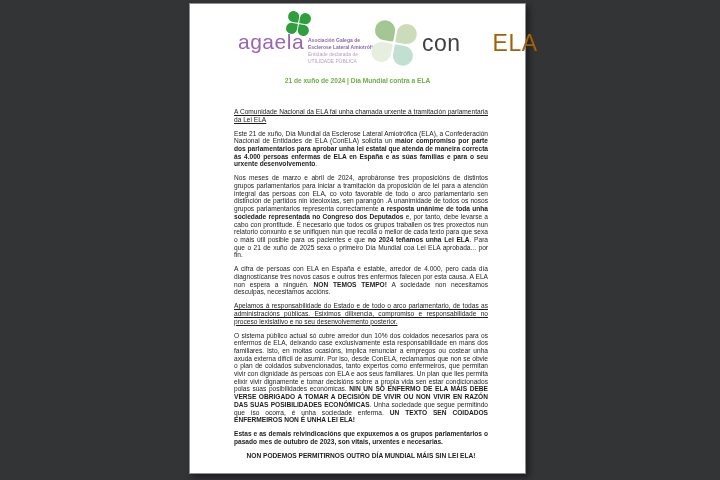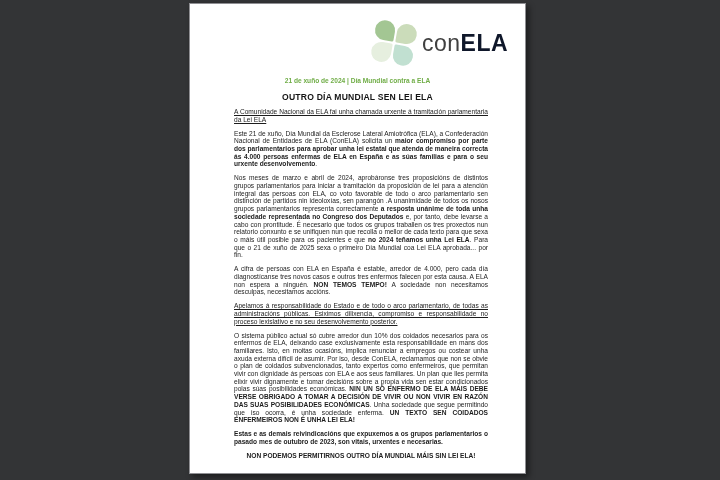--- a/index.html
+++ b/index.html
@@ -35,21 +35,21 @@
   .leaf-bl{left:1%;bottom:1%;border-radius:50% 8% 50% 50%;}
   .leaf-br{right:1%;bottom:1%;border-radius:8% 50% 50% 50%;}
   .agaela-clover{position:absolute;left:49px;top:0;width:23px;height:23px;}
   .conela-logo{
     position:absolute;left:183px;top:16px;height:46px;
     display:flex;align-items:center;
   }
   .conela-clover{width:42px;height:42px;margin-right:7px;flex:0 0 auto;}
   .conela-text{font-size:23px;line-height:23px;white-space:nowrap;}
   .conela-con{font-weight:300;color:#404040;letter-spacing:0.5px;}
-  .conela-ela{font-weight:700;color:#0f172a;letter-spacing:0.5px;}
+  .conela-ela{font-weight:400;color:#a16207;letter-spacing:0.5px;margin-left:32px;}
   
   .dateline{
     position:absolute;left:0;right:0;top:73px;
     text-align:center;font-size:6.6px;font-weight:bold;
   }
   .doc-title{
     position:absolute;left:0;right:0;top:88px;
     text-align:center;font-size:8.6px;font-weight:bold;color:#141414;
     letter-spacing:0.2px;
   }
@@ -62,34 +62,48 @@
   .doc-body p{margin:0 0 6.2px 0;}
   .doc-body .b{font-weight:bold;}
   .doc-body .u{text-decoration:underline;}
 </style>
 </head>
 <body>
 
 <div class="stage">
   <div class="page">
 
+    <div class="agaela-logo">
+      <div class="agaela-word" style="color: rgb(154, 100, 178);">agaela</div>
+      <div class="clover agaela-clover">
+        <div class="leaf leaf-tl" style="background: rgb(47, 158, 60);"></div>
+        <div class="leaf leaf-tr" style="background: rgb(47, 158, 60);"></div>
+        <div class="leaf leaf-bl" style="background: rgb(47, 158, 60);"></div>
+        <div class="leaf leaf-br" style="background: rgb(47, 158, 60);"></div>
+      </div>
+      <div class="agaela-tagline" style="color: rgb(141, 102, 168);">
+        <div class="tagline-a">Asociación Galega de</div>
+        <div class="tagline-a">Esclerose Lateral Amiotrófica</div>
+        <div class="tagline-b">Entidade declarada de</div>
+        <div class="tagline-b">UTILIDADE PÚBLICA</div>
+      </div>
+    </div>
 
     <div class="conela-logo">
       <div class="clover conela-clover">
         <div class="leaf leaf-tl" style="background: rgb(163, 198, 147);"></div>
         <div class="leaf leaf-tr" style="background: rgb(203, 220, 186);"></div>
         <div class="leaf leaf-bl" style="background: rgb(230, 239, 223);"></div>
         <div class="leaf leaf-br" style="background: rgb(193, 224, 209);"></div>
       </div>
       <div class="conela-text"><span class="conela-con">con</span><span class="conela-ela">ELA</span></div>
     </div>
 
     <div class="dateline" style="color: rgb(112, 173, 71);">21 de xuño de 2024 | Día Mundial contra a ELA</div>
 
-    <div class="doc-title">OUTRO DÍA MUNDIAL SEN LEI ELA</div>
 
     <div class="doc-body">
         <p style="text-align: justify;"><span class="u">A Comunidade Nacional da ELA fai unha chamada urxente á tramitación parlamentaria da Lei ELA</span></p>
         <p style="text-align: justify;"><span>Este 21 de xuño, Día Mundial da Esclerose Lateral Amiotrófica (ELA), a Confederación Nacional de Entidades de ELA (ConELA) solicita un </span><span class="b">maior compromiso por parte dos parlamentarios para aprobar unha lei estatal que atenda de maneira correcta ás 4.000 persoas enfermas de ELA en España e as súas familias e para o seu urxente desenvolvemento</span><span>.</span></p>
         <p style="text-align: justify;"><span>Nos meses de marzo e abril de 2024, aprobáronse tres proposicións de distintos grupos parlamentarios para iniciar a tramitación da proposición de lei para a atención integral das persoas con ELA, co voto favorable de todo o arco parlamentario sen distinción de partidos nin ideoloxías, sen parangón .A unanimidade de todos os nosos grupos parlamentarios representa correctamente </span><span class="b">a resposta unánime de toda unha sociedade representada no Congreso dos Deputados</span><span> e, por tanto, debe levarse a cabo con prontitude. É necesario que todos os grupos traballen os tres proxectos nun relatorio conxunto e se unifiquen nun que recolla o mellor de cada texto para que sexa o máis útil posible para os pacientes e que </span><span class="b">no 2024 teñamos unha Lei ELA</span><span>. Para que o 21 de xuño de 2025 sexa o primeiro Día Mundial coa Lei ELA aprobada... por fin.</span></p>
         <p style="text-align: justify;"><span>A cifra de persoas con ELA en España é estable, arredor de 4.000, pero cada día diagnostícanse tres novos casos e outros tres enfermos falecen por esta causa. A ELA non espera a ninguén. </span><span class="b">NON TEMOS TEMPO!</span><span> A sociedade non necesitamos desculpas, necesitamos accións.</span></p>
         <p style="text-align: justify;"><span class="u">Apelamos á responsabilidade do Estado e de todo o arco parlamentario, de todas as administracións públicas. Esiximos dilixencia, compromiso e responsabilidade no proceso lexislativo e no seu desenvolvemento posterior.</span></p>
         <p style="text-align: justify;"><span>O sistema público actual só cubre arredor dun 10% dos coidados necesarios para os enfermos de ELA, deixando case exclusivamente esta responsabilidade en mans dos familiares. Isto, en moitas ocasións, implica renunciar a empregos ou costear unha axuda externa difícil de asumir. Por iso, desde ConELA, reclamamos que non se obvie o plan de coidados subvencionados, tanto expertos como enfermeiros, que permitan vivir con dignidade ás persoas con ELA e aos seus familiares. Un plan que lles permita elixir vivir dignamente e tomar decisións sobre a propia vida sen estar condicionados polas súas posibilidades económicas. </span><span class="b">NIN UN SÓ ENFERMO DE ELA MÁIS DEBE VERSE OBRIGADO A TOMAR A DECISIÓN DE VIVIR OU NON VIVIR EN RAZÓN DAS SUAS POSIBILIDADES ECONÓMICAS</span><span>. Unha sociedade que segue permitindo que iso ocorra, é unha sociedade enferma. </span><span class="b">UN TEXTO SEN COIDADOS ENFERMEIROS NON É UNHA LEI ELA!</span></p>
         <p style="text-align: justify;"><span class="b">Estas e as demais reivindicacións que expuxemos a os grupos parlamentarios o pasado mes de outubro de 2023, son vitais, urxentes e necesarias.</span></p>
         <p style="text-align: center;"><span class="b">NON PODEMOS PERMITIRNOS OUTRO DÍA MUNDIAL MÁIS SIN LEI ELA!</span></p>

